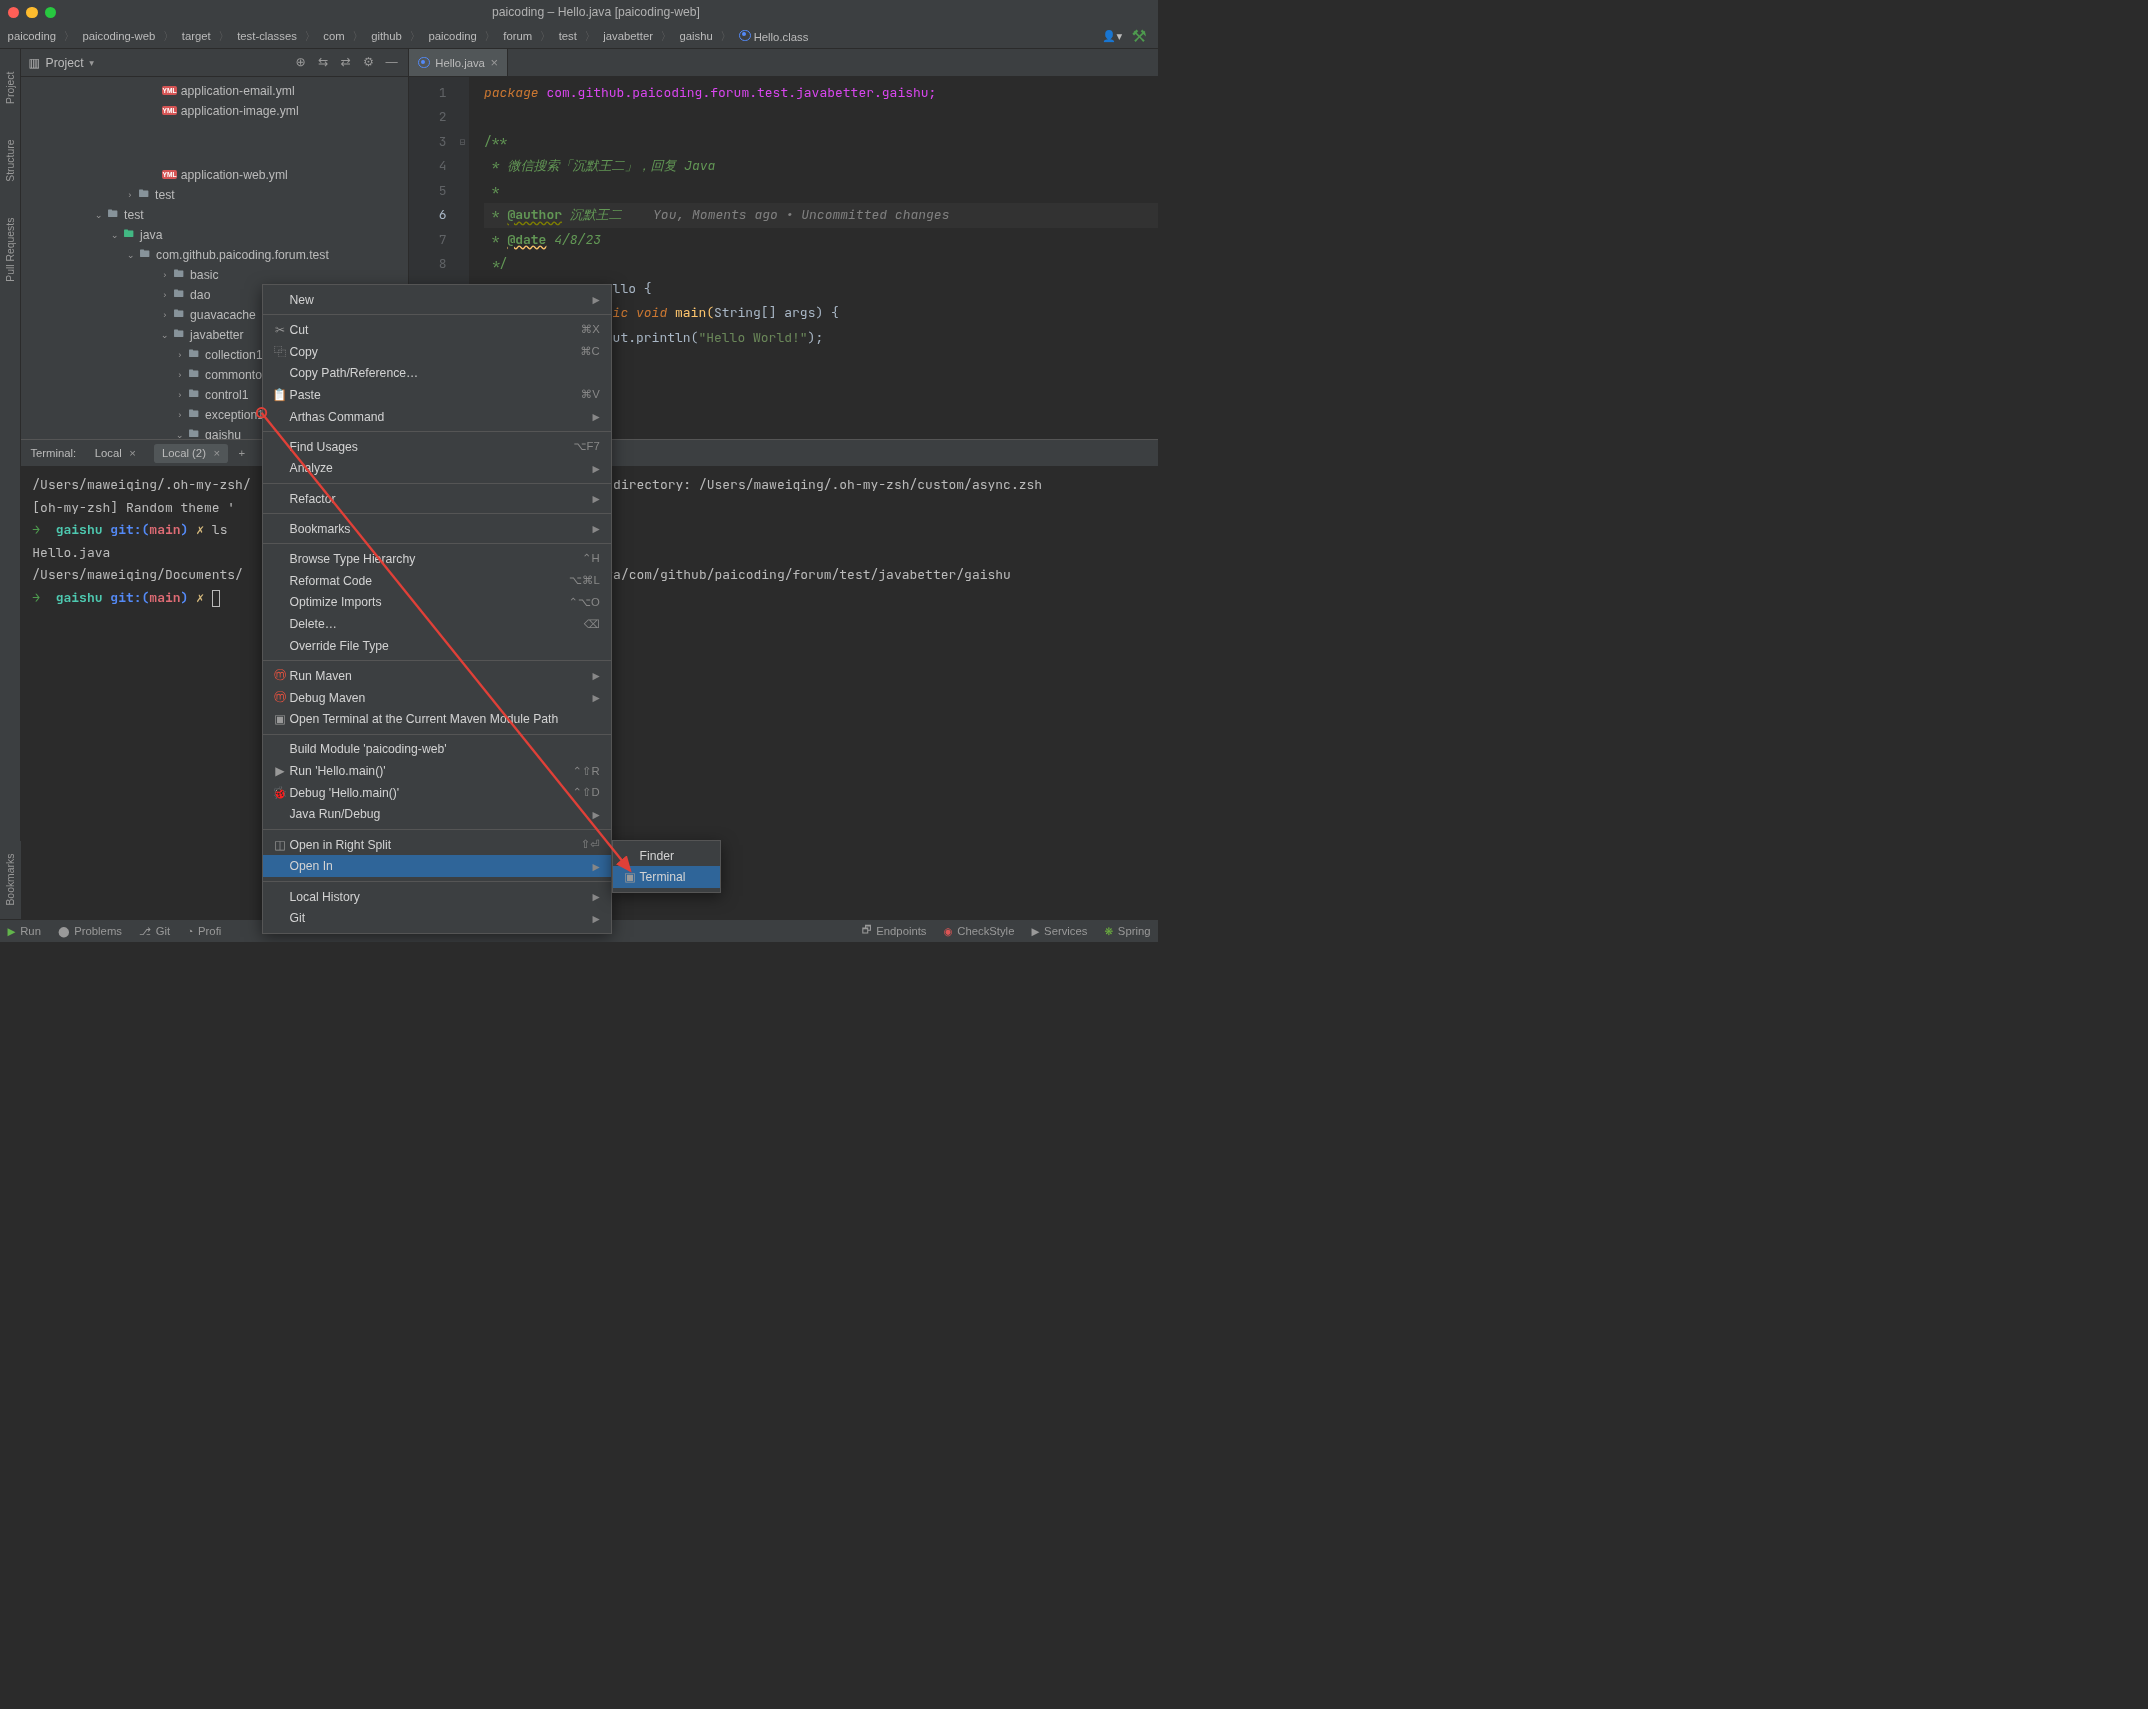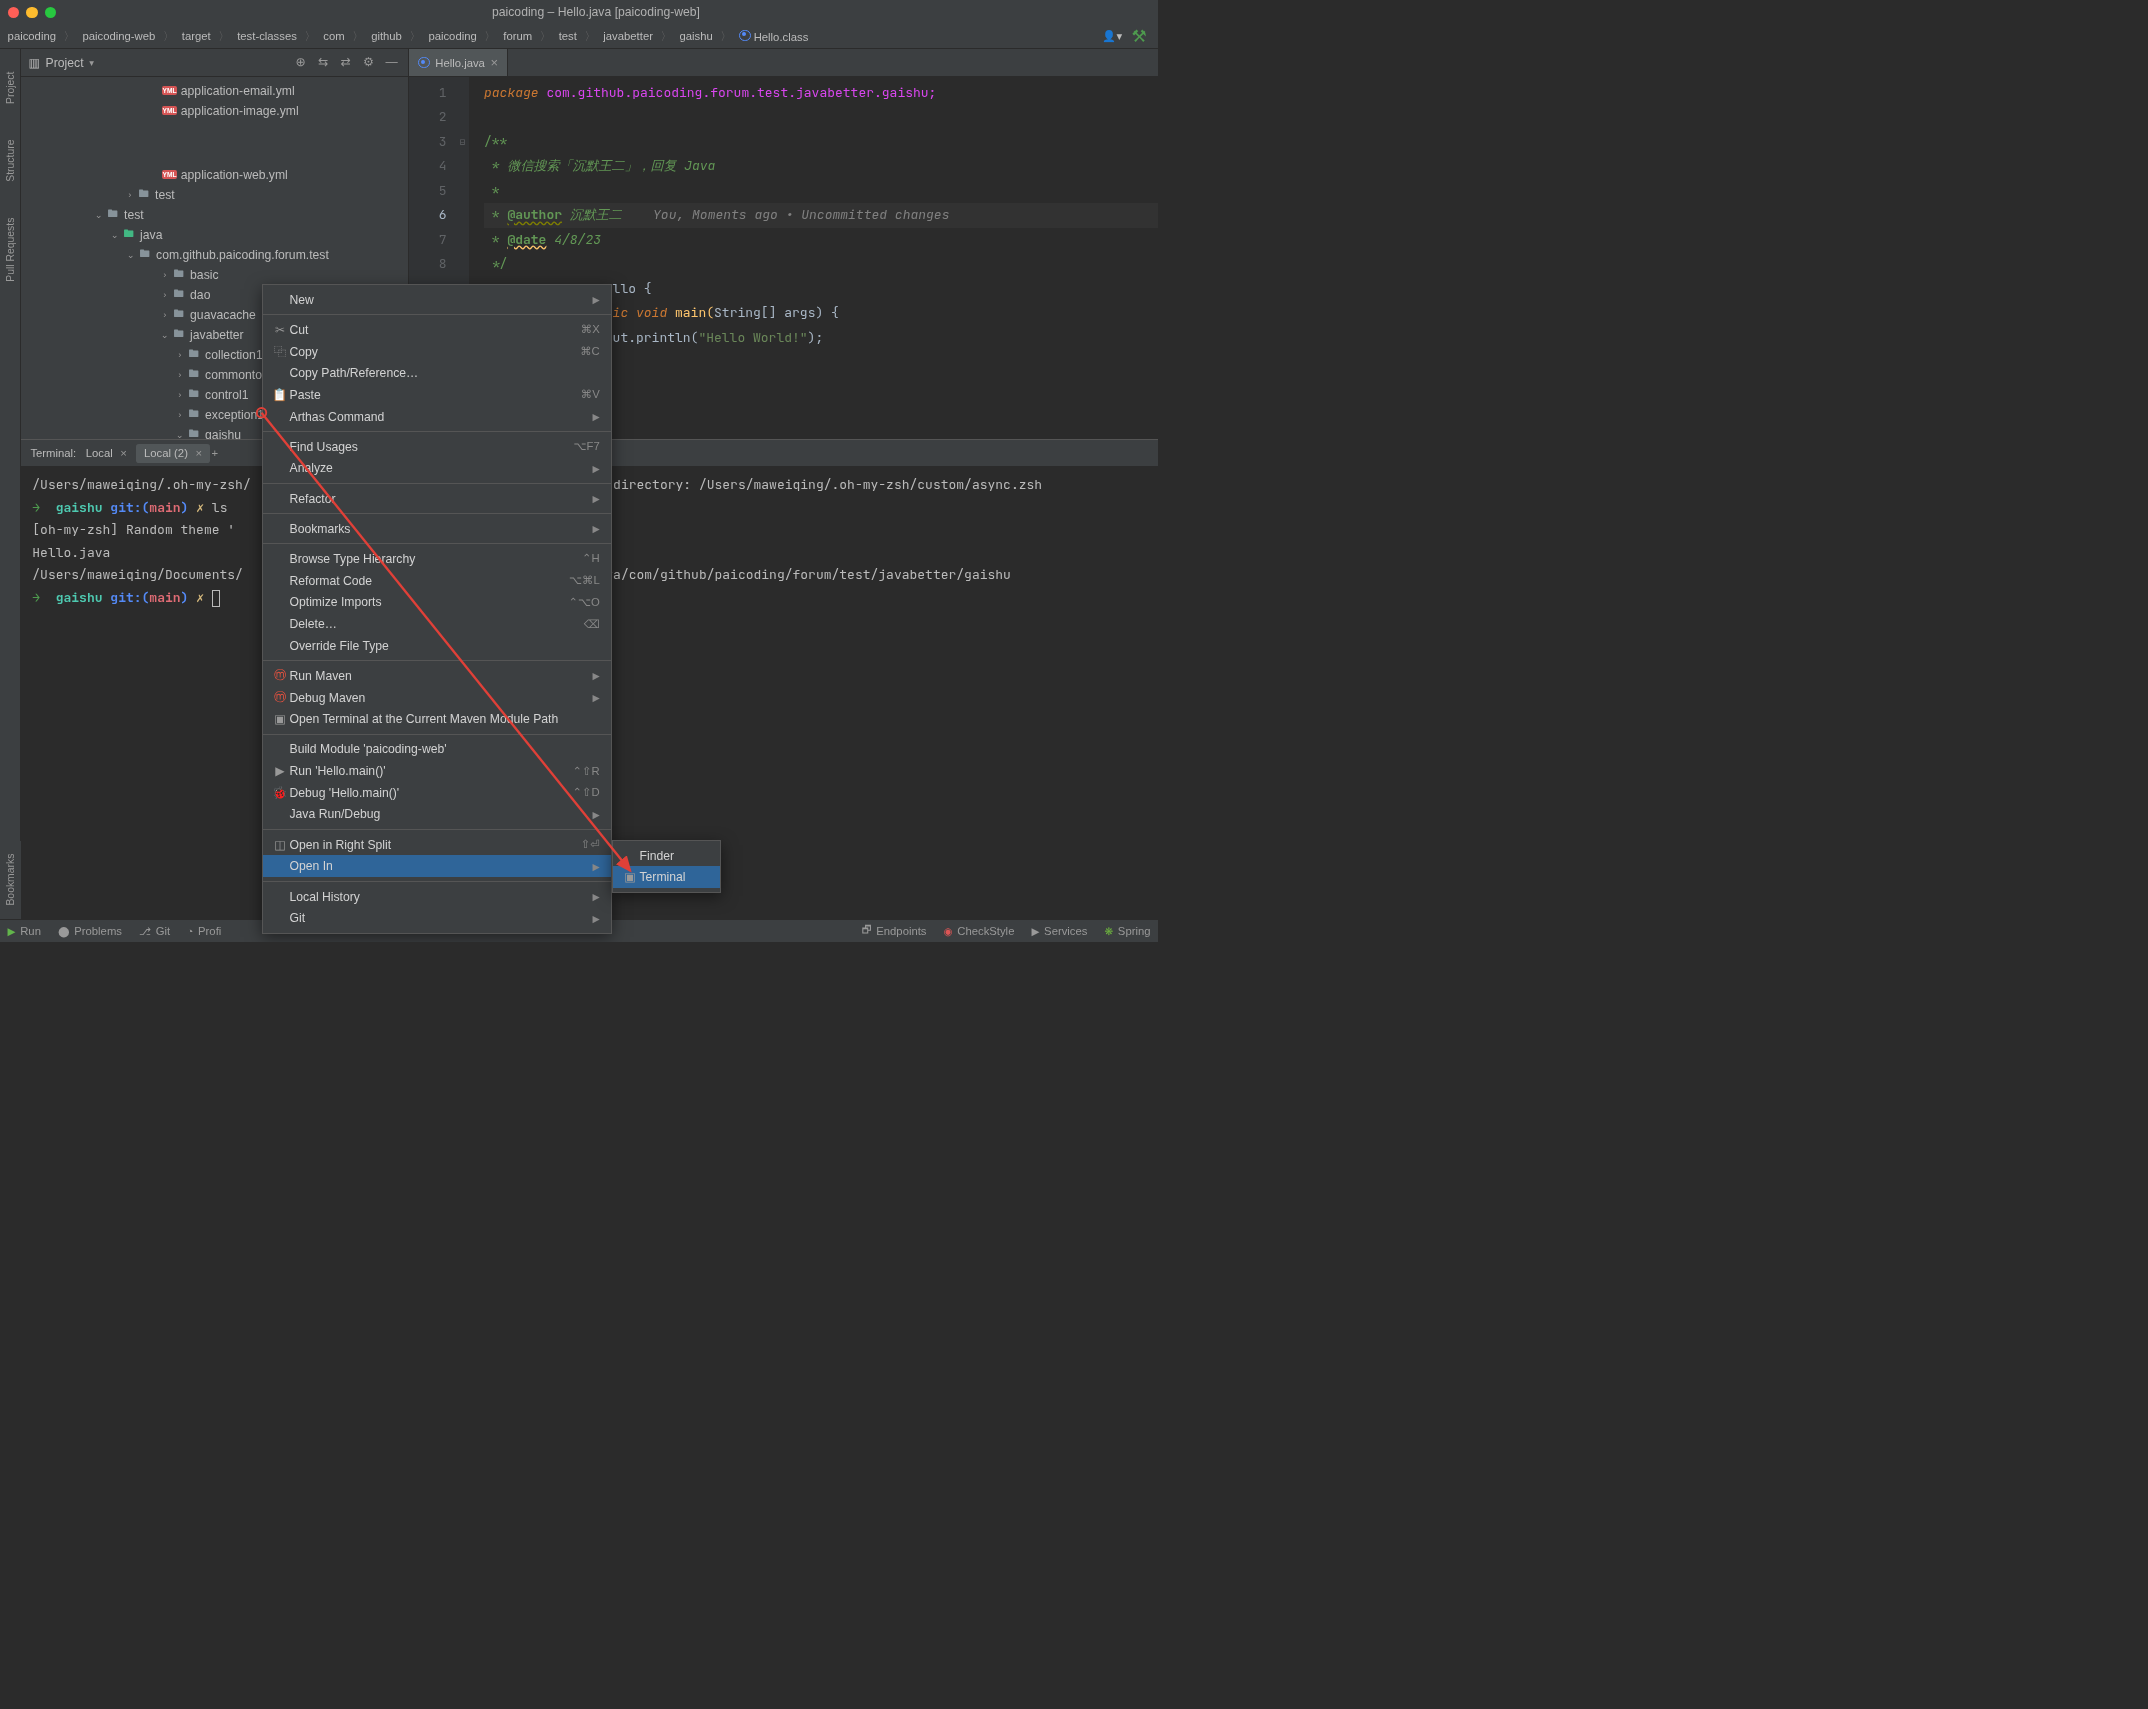--- a/index.html
+++ b/index.html
@@ -105,21 +105,21 @@
   position: absolute;
   left: 21px;
   right: 0;
   bottom: 22.6px;
   height: 480px;
   background: #2b2b2b;
   border-top: 0.9px solid #555;
   display: flex;
   flex-direction: column;
 }
-.terminal-header { height: 26px; display: flex; align-items: center; padding: 0 9.4px; gap: 2px; font-size: 11.3px; background: #3c3f41; }
+.terminal-header { height: 26px; display: flex; align-items: center; padding: 0 9.4px; gap: 11px; font-size: 11.3px; background: #3c3f41; }
 .term-tab { padding: 3.8px 7.5px; display: flex; align-items: center; gap: 3.8px; }
 .term-tab .x { color: #999; margin-left: 3.8px; }
 .terminal-body { flex: 1; padding: 7.5px 11.3px; font-family: "JetBrains Mono", Menlo, monospace; font-size: 13px; line-height: 22.6px; color: #bbb; }
 .t-green { color: #4e9a4e; }
 .t-cyan { color: #4ec9b0; font-weight: bold; }
 .t-blue { color: #548af7; font-weight: bold; }
 .t-red { color: #e06c75; font-weight: bold; }
 .t-yellow { color: #d7ba7d; font-weight: bold; }
 .t-cursor { display: inline-block; width: 8.5px; height: 17px; border: 0.9px solid #bbb; vertical-align: middle; }
 .status-bar {
@@ -386,22 +386,22 @@
         <span class="x">×</span>
       </span>
     <span class="term-tab" style="background:#515658;border-radius:2.8px;">
         <span>Local (2)</span>
         <span class="x">×</span>
       </span>
     <span style="color:#999;">+</span>
   </div>
   <div class="terminal-body">
     <div><span>/Users/maweiqing/.oh-my-zsh/</span><span style="display:inline-block;width:339px;"></span><span>or directory: /Users/maweiqing/.oh-my-zsh/custom/async.zsh</span></div>
+    <div>[oh-my-zsh] Random theme '</div>
     <div><span class="t-green">→</span>&nbsp;&nbsp;<span class="t-cyan">gaishu</span> <span class="t-blue">git:(</span><span class="t-red">main</span><span class="t-blue">)</span> <span class="t-yellow">✗</span> <span>ls</span></div>
-    <div>[oh-my-zsh] Random theme '</div>
     <div>Hello.java</div>
     <div><span>/Users/maweiqing/Documents/</span><span style="display:inline-block;width:339px;"></span><span>/java/com/github/paicoding/forum/test/javabetter/gaishu</span></div>
     <div><span class="t-green">→</span>&nbsp;&nbsp;<span class="t-cyan">gaishu</span> <span class="t-blue">git:(</span><span class="t-red">main</span><span class="t-blue">)</span> <span class="t-yellow">✗</span> <span class="t-cursor"></span></div>
   </div>
 </div>
 
 <div class="bottom-left-gutter">
   <div class="gutter-tab">Bookmarks</div>
 </div>
 

